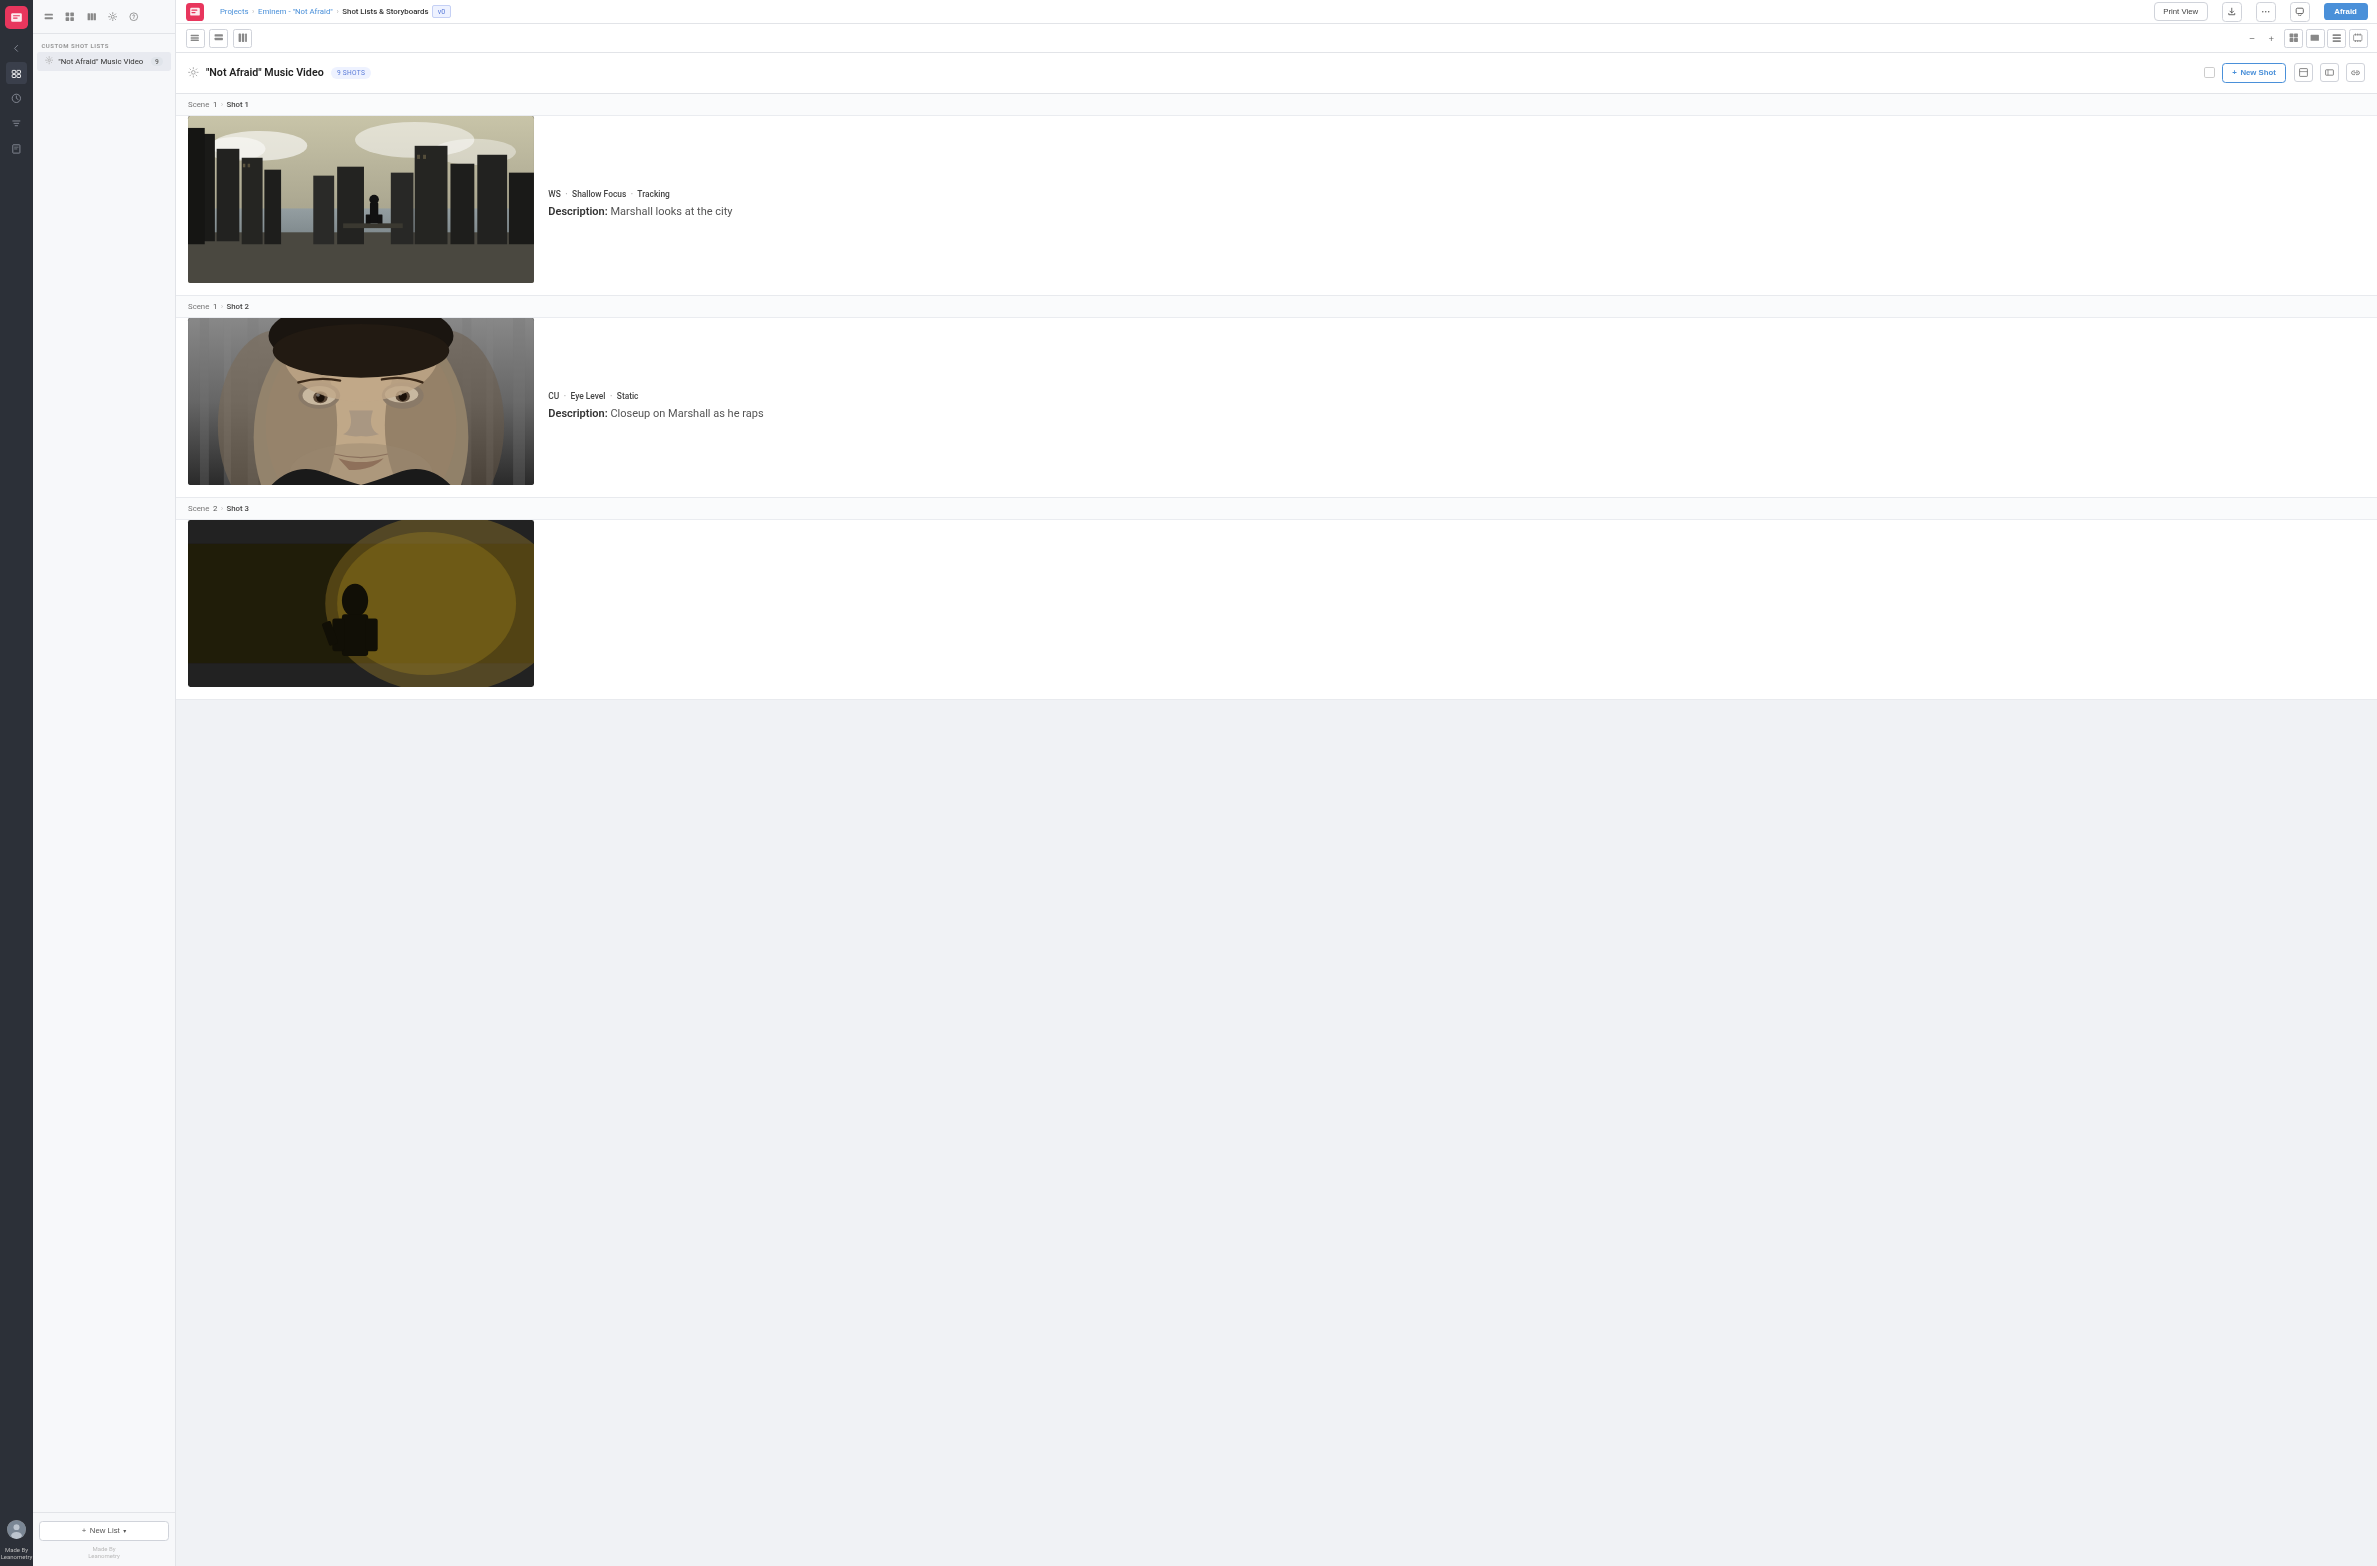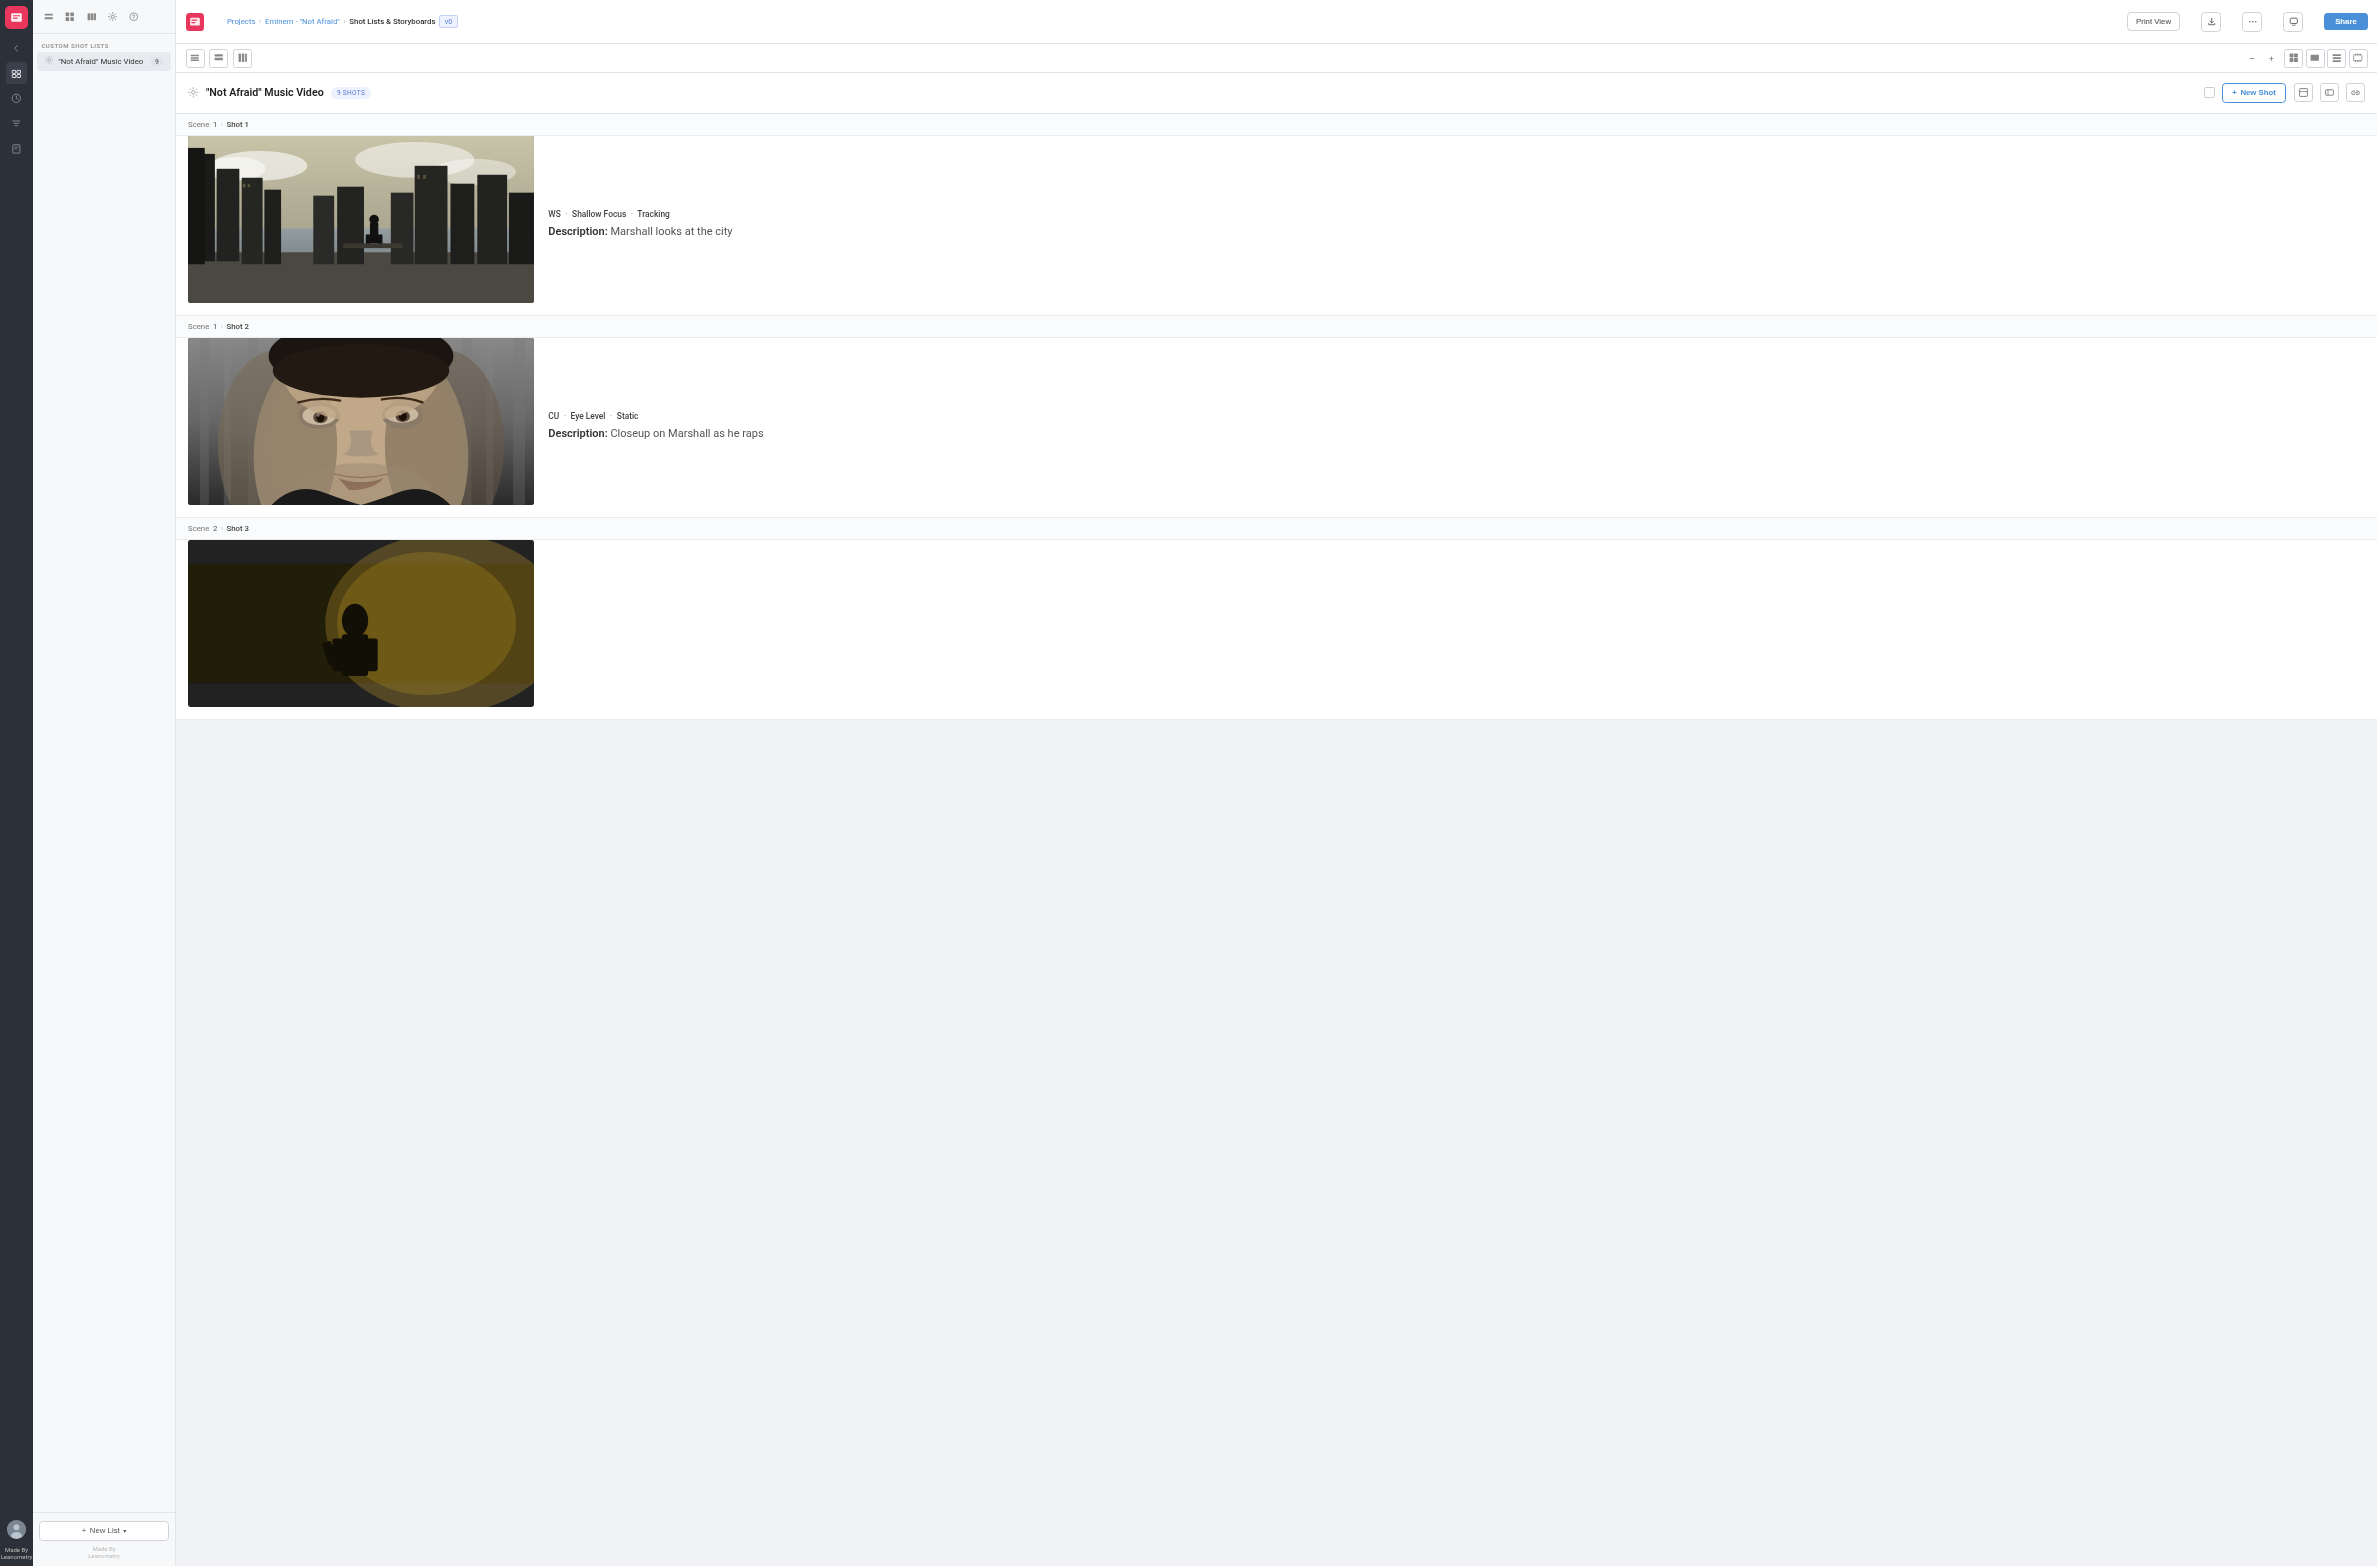--- a/index.html
+++ b/index.html
@@ -120,24 +120,24 @@
       display: flex;
       flex-direction: column;
       overflow: hidden;
     }
 
     
     .topbar {
       background: white;
       border-bottom: 0.6px solid #e2e4e8;
       padding: 0 9.5px;
-      height: 44px;
-      display: flex;
-      align-items: center;
-      gap: 21px;
+      height: 24px;
+      display: flex;
+      align-items: center;
+      gap: 14px;
       flex-shrink: 0;
     }
     .topbar-logo {
       width: 18px; height: 18px;
       background: #e8365d;
       border-radius: 3.6px;
       display: flex; align-items: center; justify-content: center;
       margin-right: 2.4px;
     }
     .breadcrumb {
@@ -486,21 +486,21 @@
           <circle cx="8" cy="8" r="1.2" fill="#555"></circle>
           <circle cx="13" cy="8" r="1.2" fill="#555"></circle>
         </svg>
     </div>
     <div class="topbar-icon-btn">
       <svg width="9.5" height="9.5" viewBox="0 0 16 16" fill="none">
           <rect x="2" y="2" width="12" height="9" rx="2" stroke="#555" stroke-width="1.5"></rect>
           <path d="M5 13l3 2 3-2" stroke="#555" stroke-width="1.3" stroke-linejoin="round"></path>
         </svg>
     </div>
-    <button class="share-btn">Share</button>
+    <button class="share-btn">Afraid</button>
   </div>
 
   <div class="view-toolbar">
     <div class="view-tool-btn">
       <svg width="9.5" height="9.5" viewBox="0 0 16 16" fill="none">
           <rect x="1" y="3" width="14" height="2.5" rx="0.8" fill="#888"></rect>
           <rect x="1" y="7" width="14" height="2.5" rx="0.8" fill="#888"></rect>
           <rect x="1" y="11" width="14" height="2.5" rx="0.8" fill="#888"></rect>
         </svg>
     </div>

